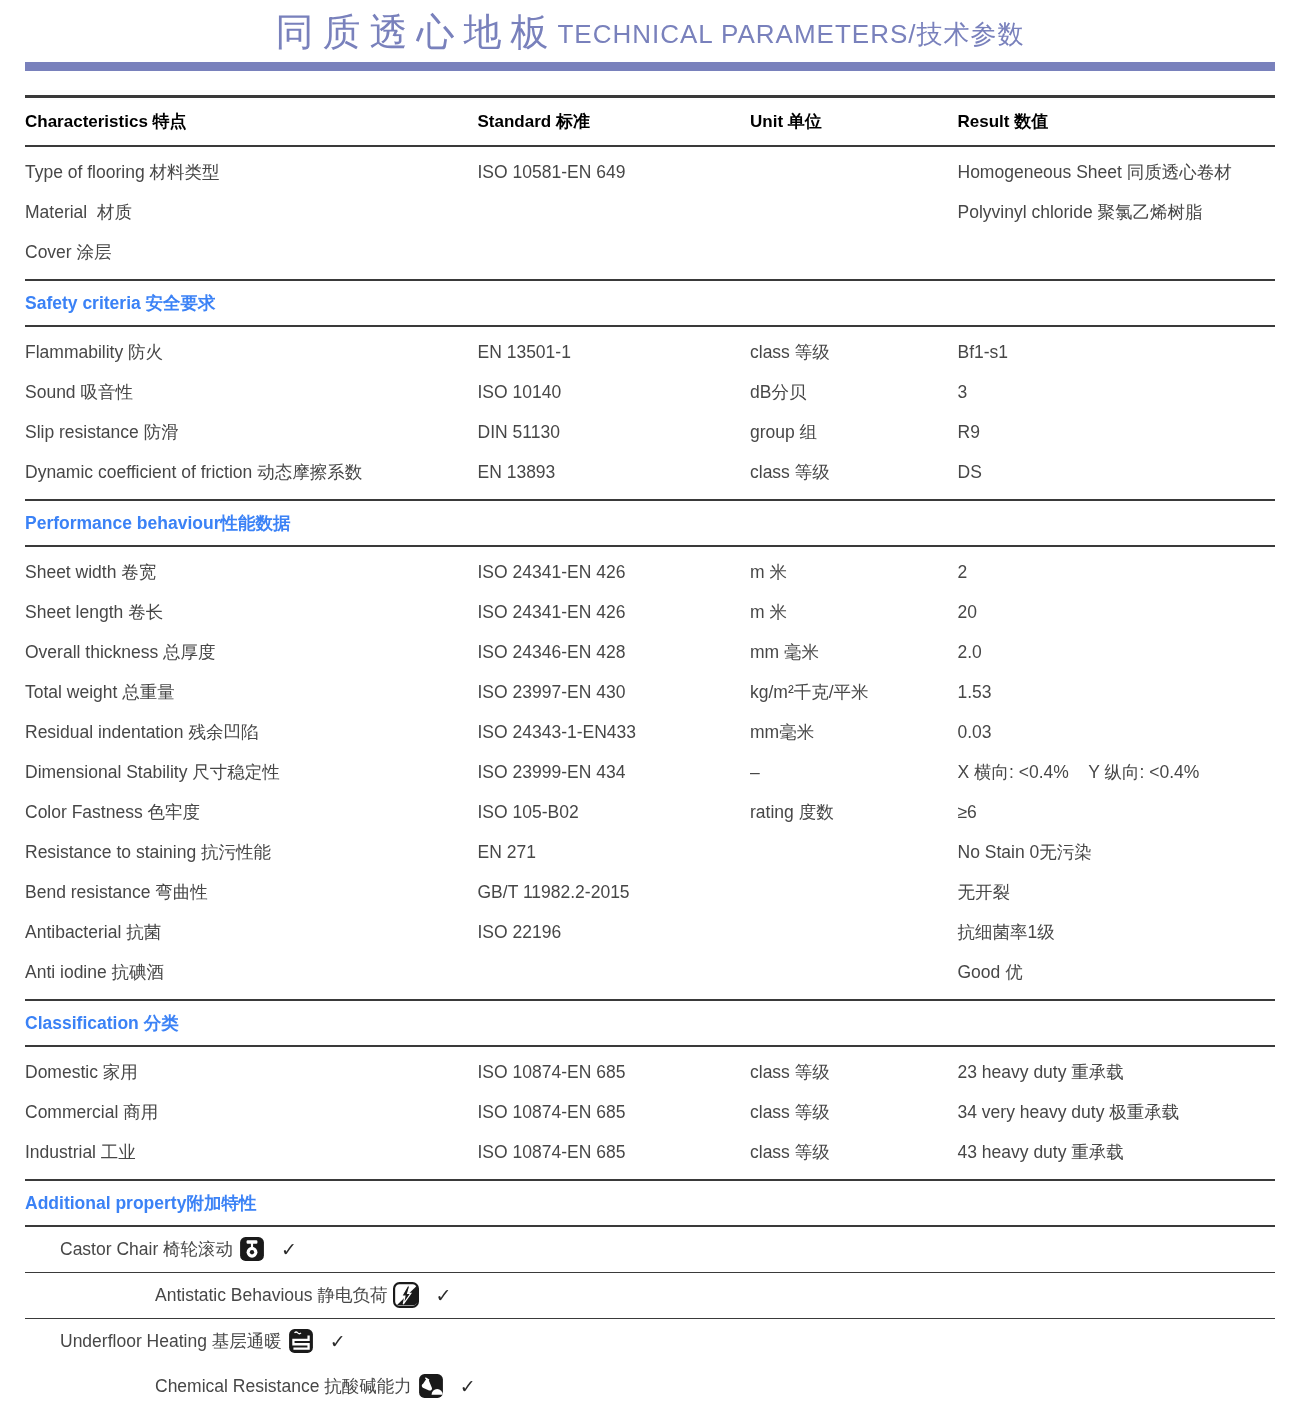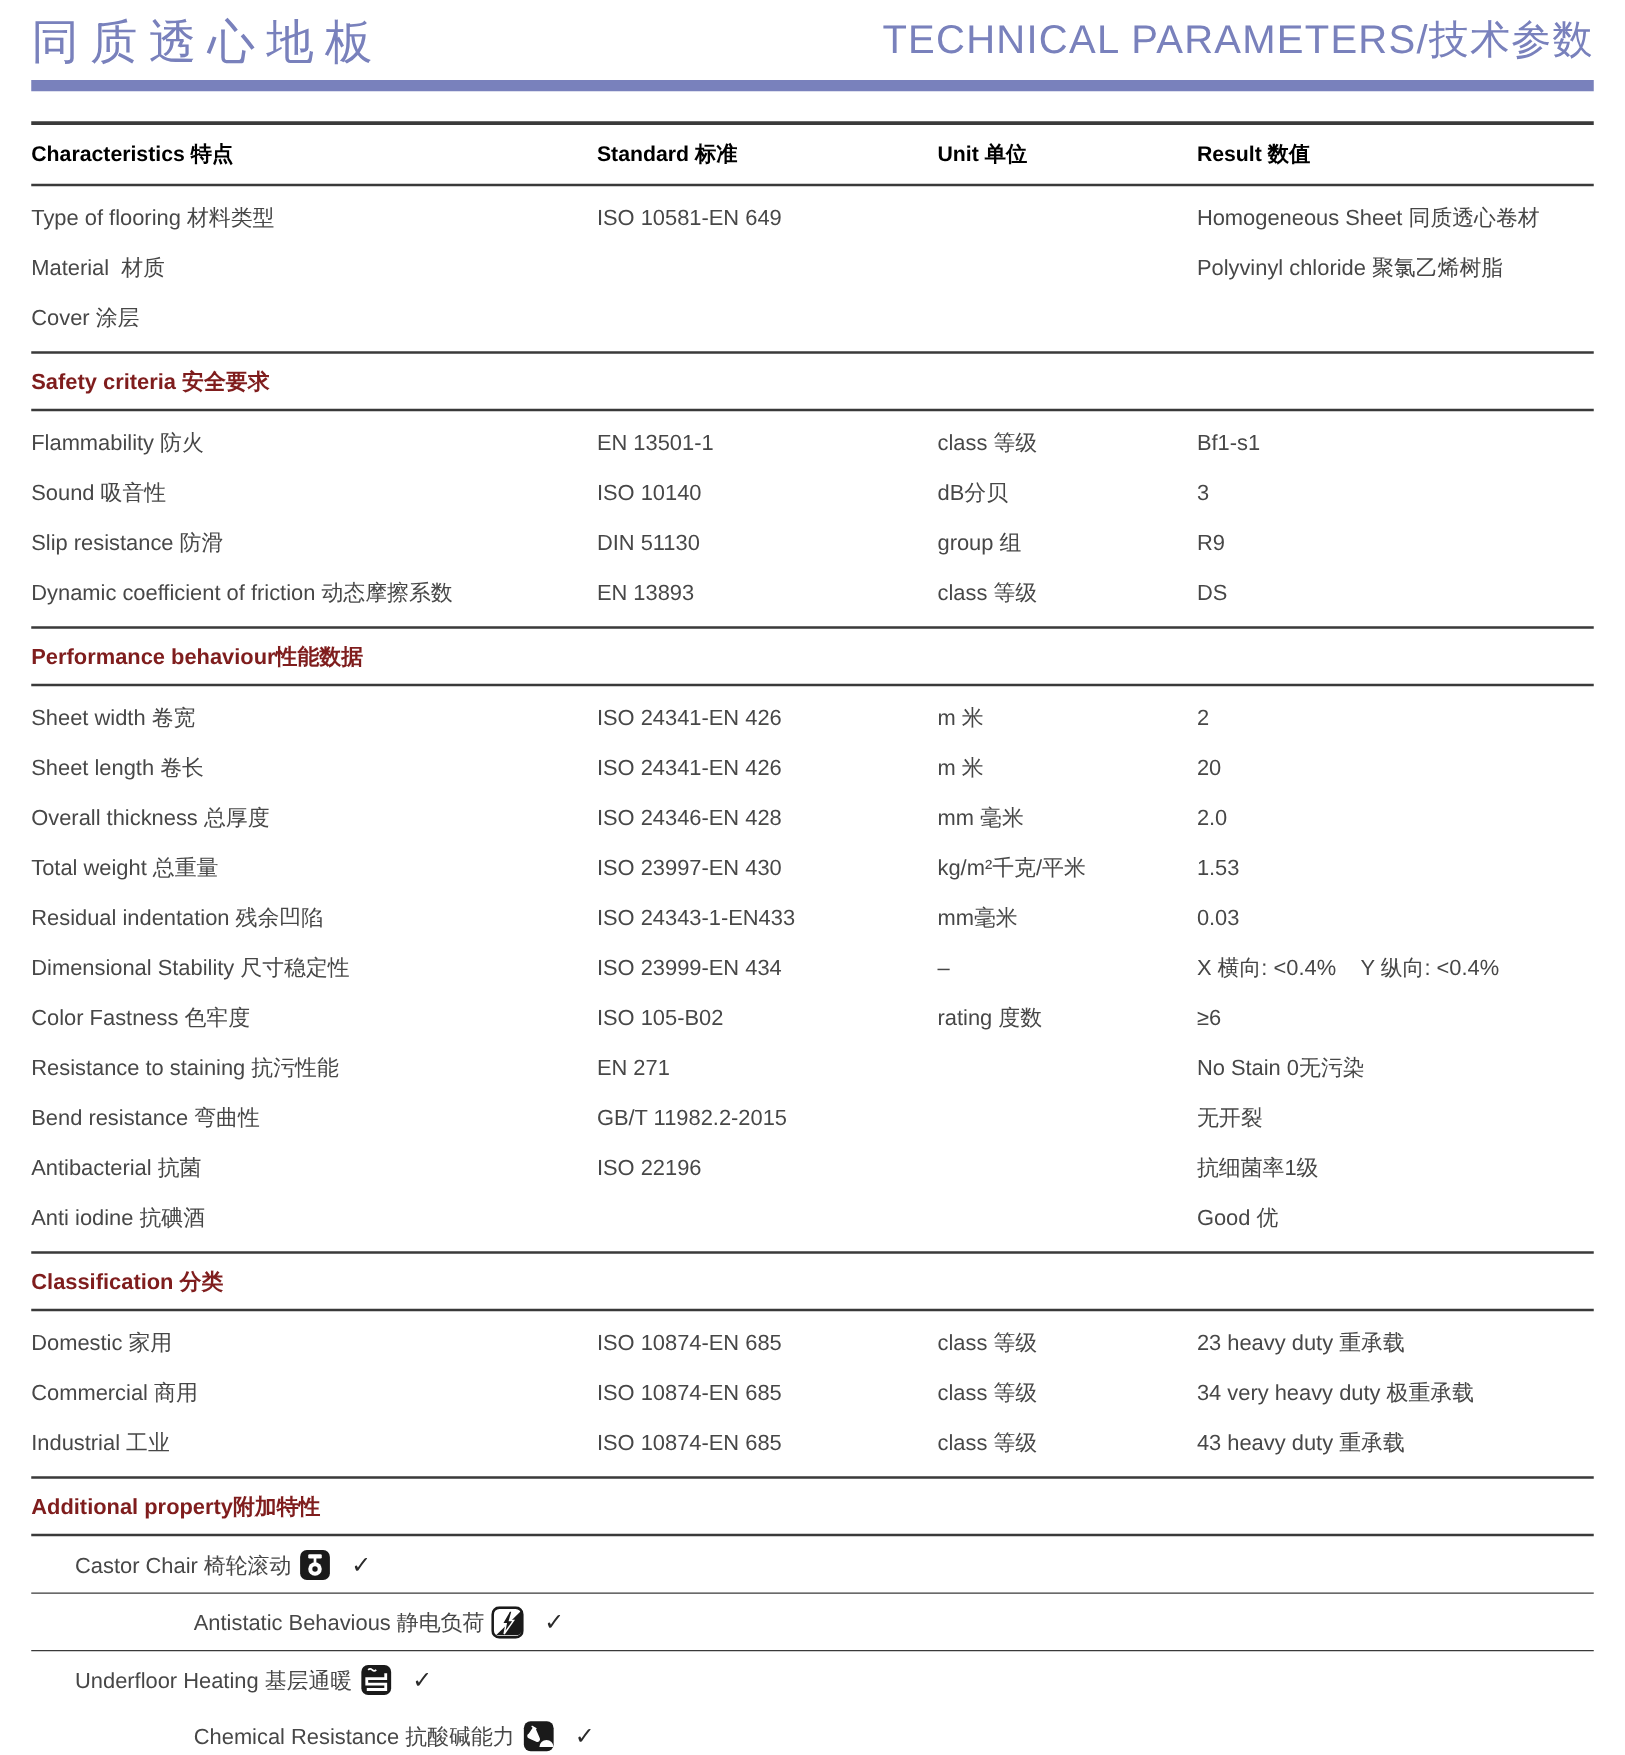--- a/index.html
+++ b/index.html
@@ -4,35 +4,35 @@
 <style>
   html,body{margin:0;padding:0;background:#ffffff;}
   body{
     width:1300px;height:1404px;margin:0 auto;box-sizing:border-box;
     font-family:"Liberation Sans","DejaVu Sans",sans-serif;
     color:#474747;-webkit-font-smoothing:antialiased;
   }
   .page{padding:10px 25px 0 25px;box-sizing:border-box;}
 
   
-  .hdr{display:flex;justify-content:space-between;align-items:flex-end;}
+  .hdr{display:flex;justify-content:center;align-items:flex-end;}
   .title{font-size:38px;letter-spacing:9px;font-weight:400;margin:0;line-height:1.2;}
-  .subtitle{font-size:32px;letter-spacing:1px;padding-bottom:4px;}
+  .subtitle{font-size:26px;letter-spacing:1px;padding-bottom:4px;}
   .accent-bar{height:9px;margin-top:6px;}
 
   
   .ptable{margin-top:24px;border-top:3px solid #3a3a3a;}
   .trow{display:grid;grid-template-columns:36.2% 21.8% 16.6% 25.4%;align-items:center;}
   .tcell{font-size:17.5px;font-weight:300;white-space:pre-wrap;line-height:1.25;padding:2px 8px 2px 0;}
   .thead{border-bottom:2px solid #3a3a3a;}
   .thead .tcell{font-weight:700;color:#000000;padding:13px 0;font-size:17px;}
   .sbody{padding:6px 0;}
   .sbody .trow{min-height:40px;}
   .srow{
-    font-weight:700;color:#7f1d1d;font-size:17.5px;
+    font-weight:700;color:#3b82f6;font-size:17.5px;
     border-top:2px solid #3a3a3a;border-bottom:2px solid #3a3a3a;
     padding:10px 0;
   }
 
   
   .agrid{display:grid;grid-template-columns:1fr;border-bottom:3px solid #2b2b2b;}
   .aitem{display:flex;align-items:center;min-height:45px;font-size:17.5px;font-weight:300;}
   .aitem:nth-child(odd){padding-left:35px;}
   .aitem:nth-child(even){padding-left:130px;}
   .aitem:nth-child(-n+2){border-bottom:1.5px solid #3a3a3a;}

